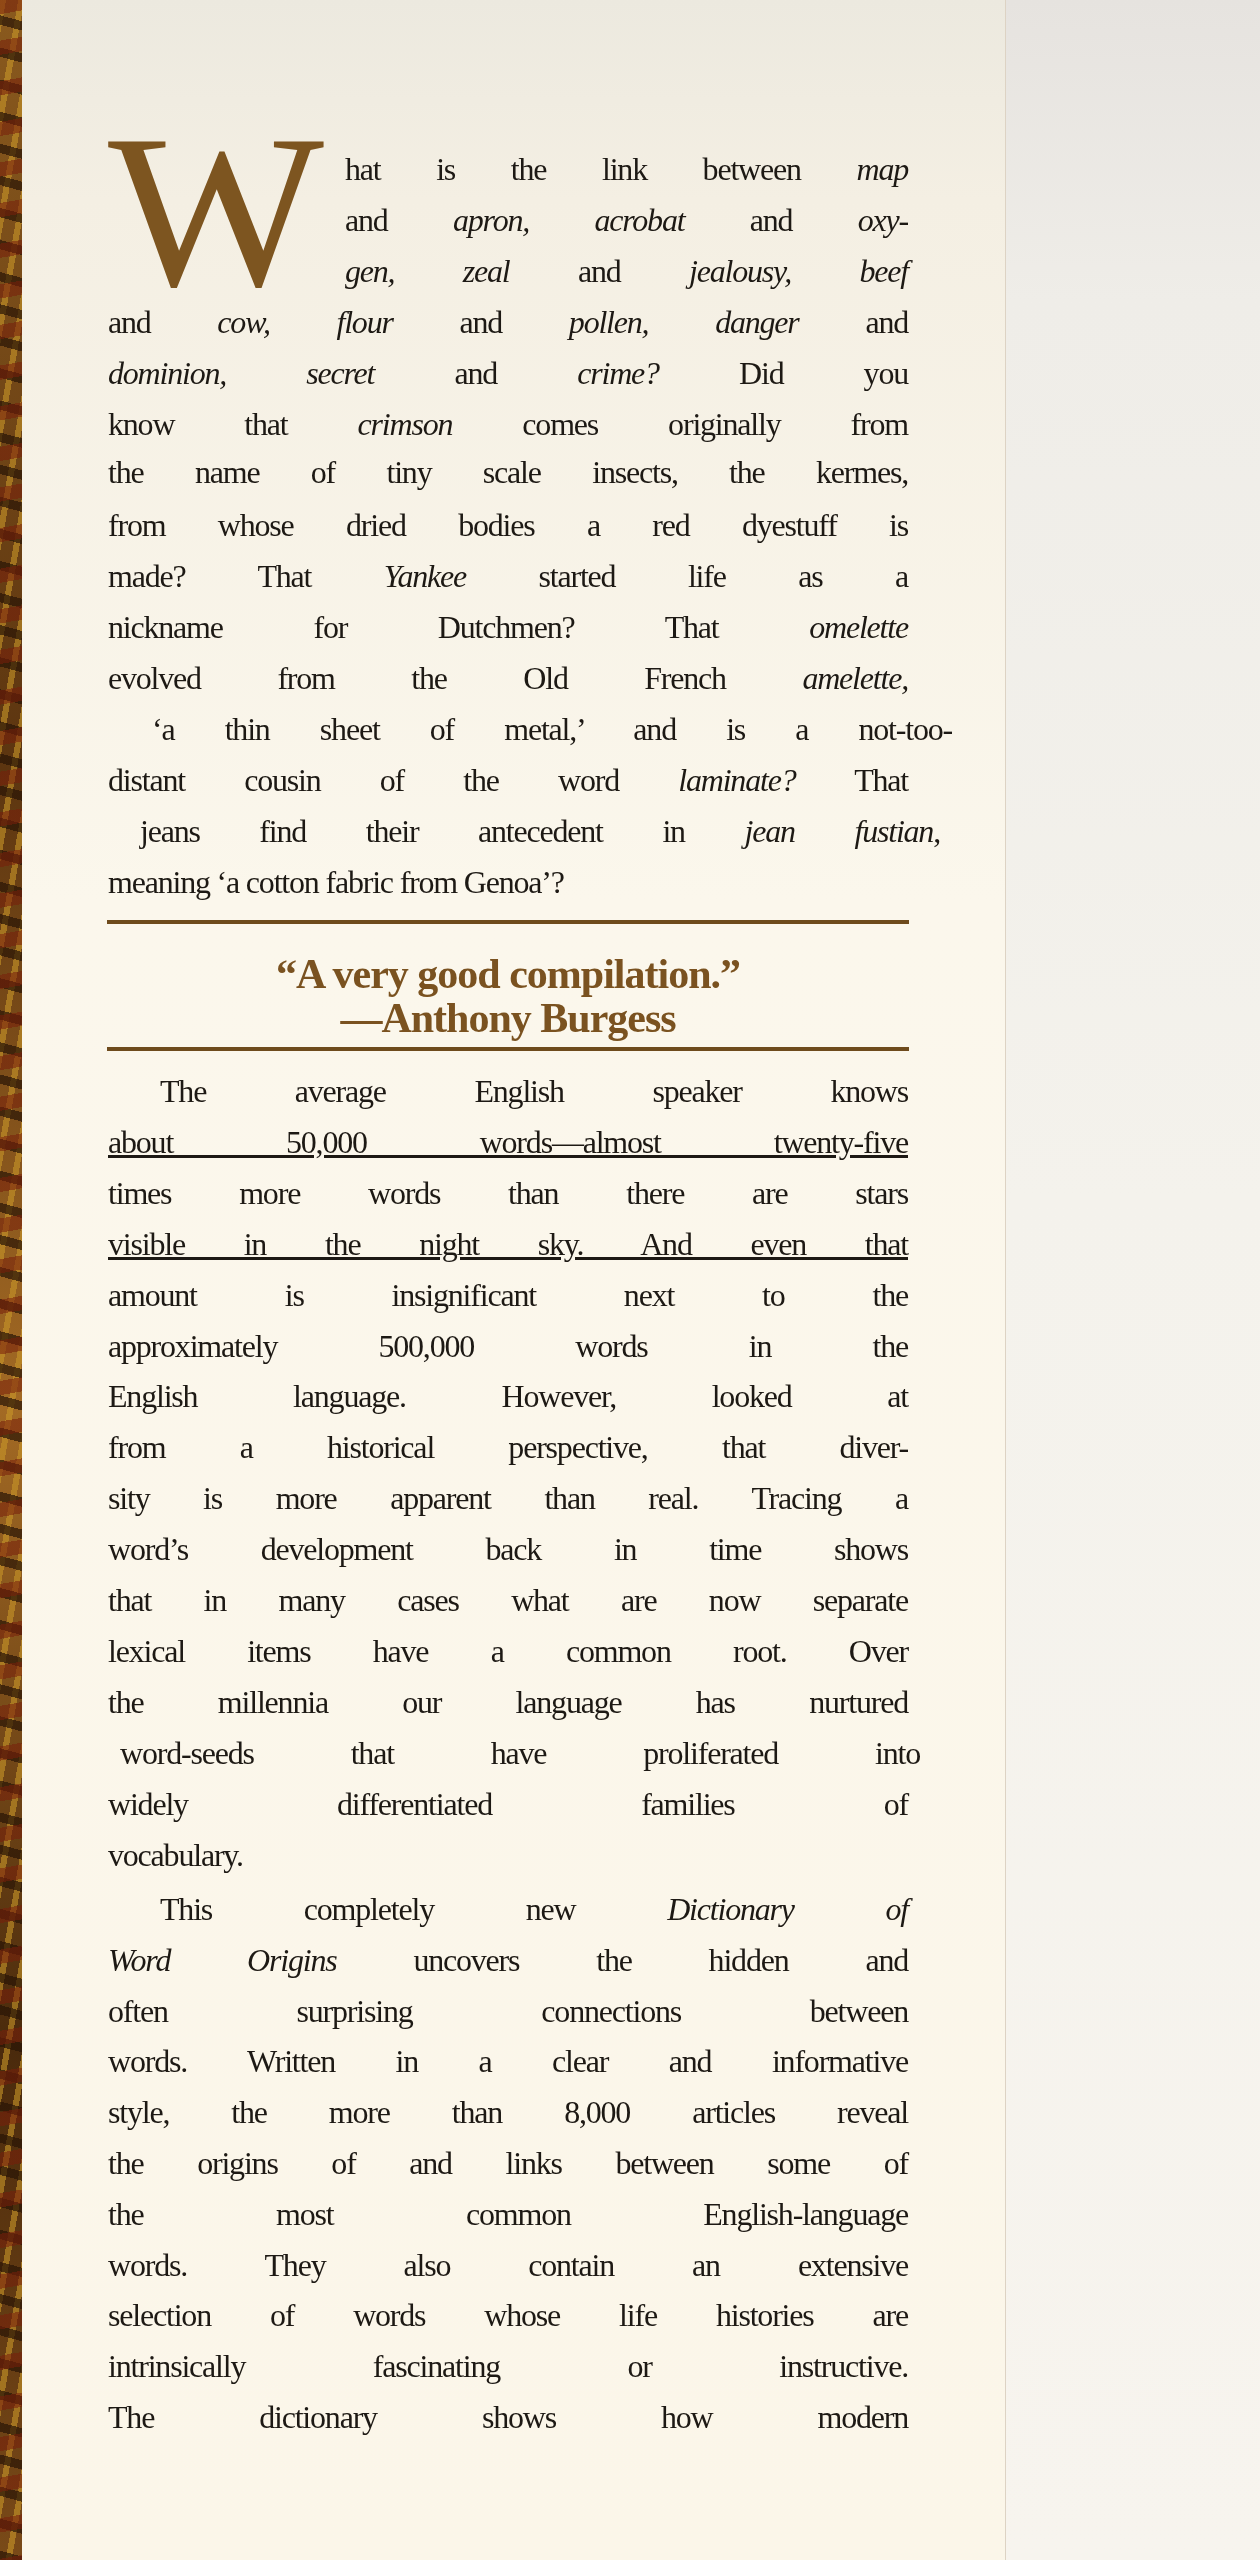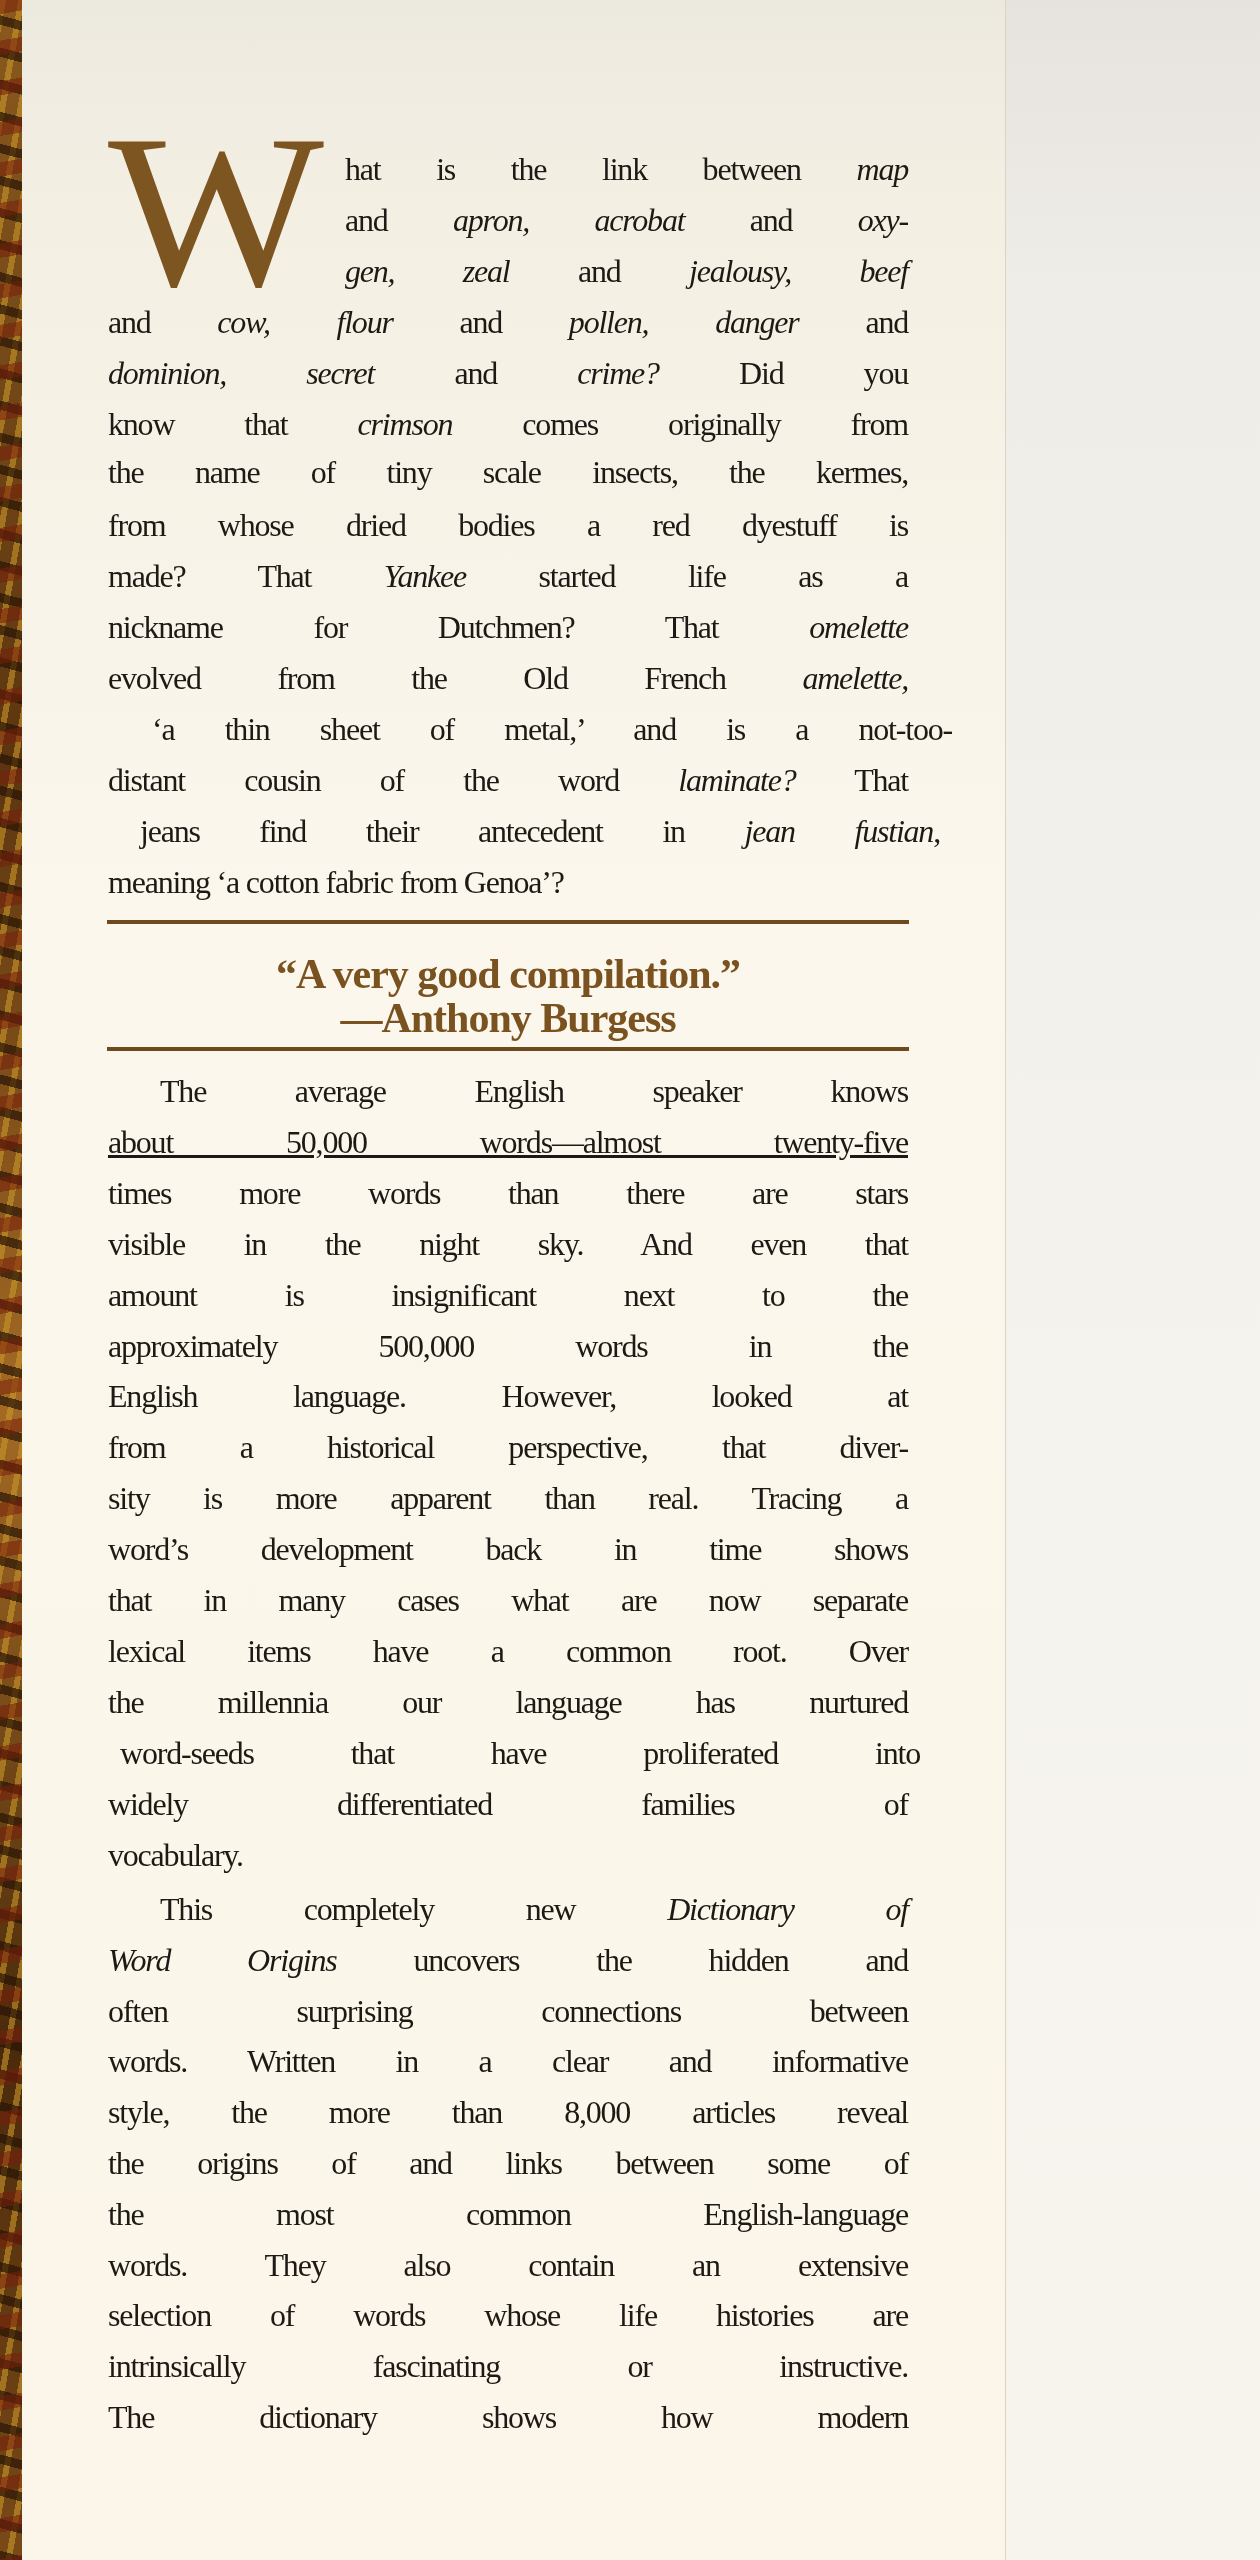--- a/index.html
+++ b/index.html
@@ -83,21 +83,21 @@
 
 <div class="rule" style="top:920px"></div>
 <div class="quote" style="top:952px">“A very good compilation.”</div>
 <div class="quote" style="top:996px">—Anthony Burgess</div>
 <div class="rule" style="top:1047px"></div>
 
 <div id="p2" class="col" style="top:0">
     <div class="line" style="top: 1066px; left: 52px; width: 748px;"><span>The average English speaker knows</span></div>
     <div class="line" style="top: 1116.9px; left: 0px; width: 800px; text-decoration: underline;"><span>about 50,000 words—almost twenty-five</span></div>
     <div class="line" style="top: 1167.8px; left: 0px; width: 800px;"><span>times more words than there are stars</span></div>
-    <div class="line" style="top: 1218.7px; left: 0px; width: 800px;"><span>visible in the night sky. And even that</span></div>
+    <div class="line" style="top: 1218.7px; left: 0px; width: 800px; text-decoration: underline;"><span>visible in the night sky. And even that</span></div>
     <div class="line" style="top: 1269.6px; left: 0px; width: 800px;"><span>amount is insignificant next to the</span></div>
     <div class="line" style="top: 1320.5px; left: 0px; width: 800px;"><span>approximately 500,000 words in the</span></div>
     <div class="line" style="top: 1371.4px; left: 0px; width: 800px;"><span>English language. However, looked at</span></div>
     <div class="line" style="top: 1422.3px; left: 0px; width: 800px;"><span>from a historical perspective, that diver-</span></div>
     <div class="line" style="top: 1473.2px; left: 0px; width: 800px;"><span>sity is more apparent than real. Tracing a</span></div>
     <div class="line" style="top: 1524.1px; left: 0px; width: 800px;"><span>word’s development back in time shows</span></div>
     <div class="line" style="top: 1575px; left: 0px; width: 800px;"><span>that in many cases what are now separate</span></div>
     <div class="line" style="top: 1625.9px; left: 0px; width: 800px;"><span>lexical items have a common root. Over</span></div>
     <div class="line" style="top: 1676.8px; left: 0px; width: 800px;"><span>the millennia our language has nurtured</span></div>
     <div class="line" style="top: 1727.7px; left: 12px; width: 800px;"><span>word-seeds that have proliferated into</span></div>

